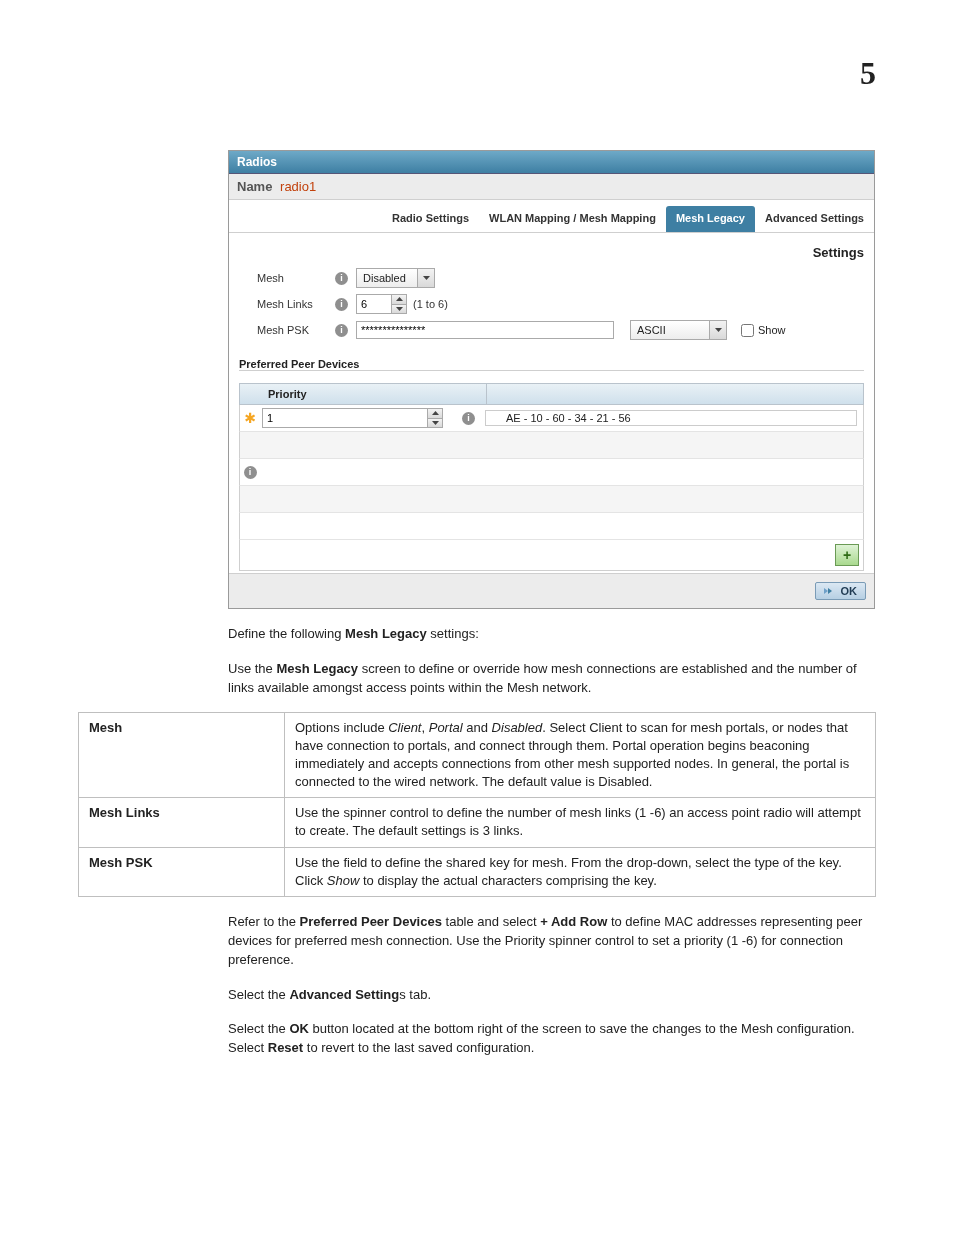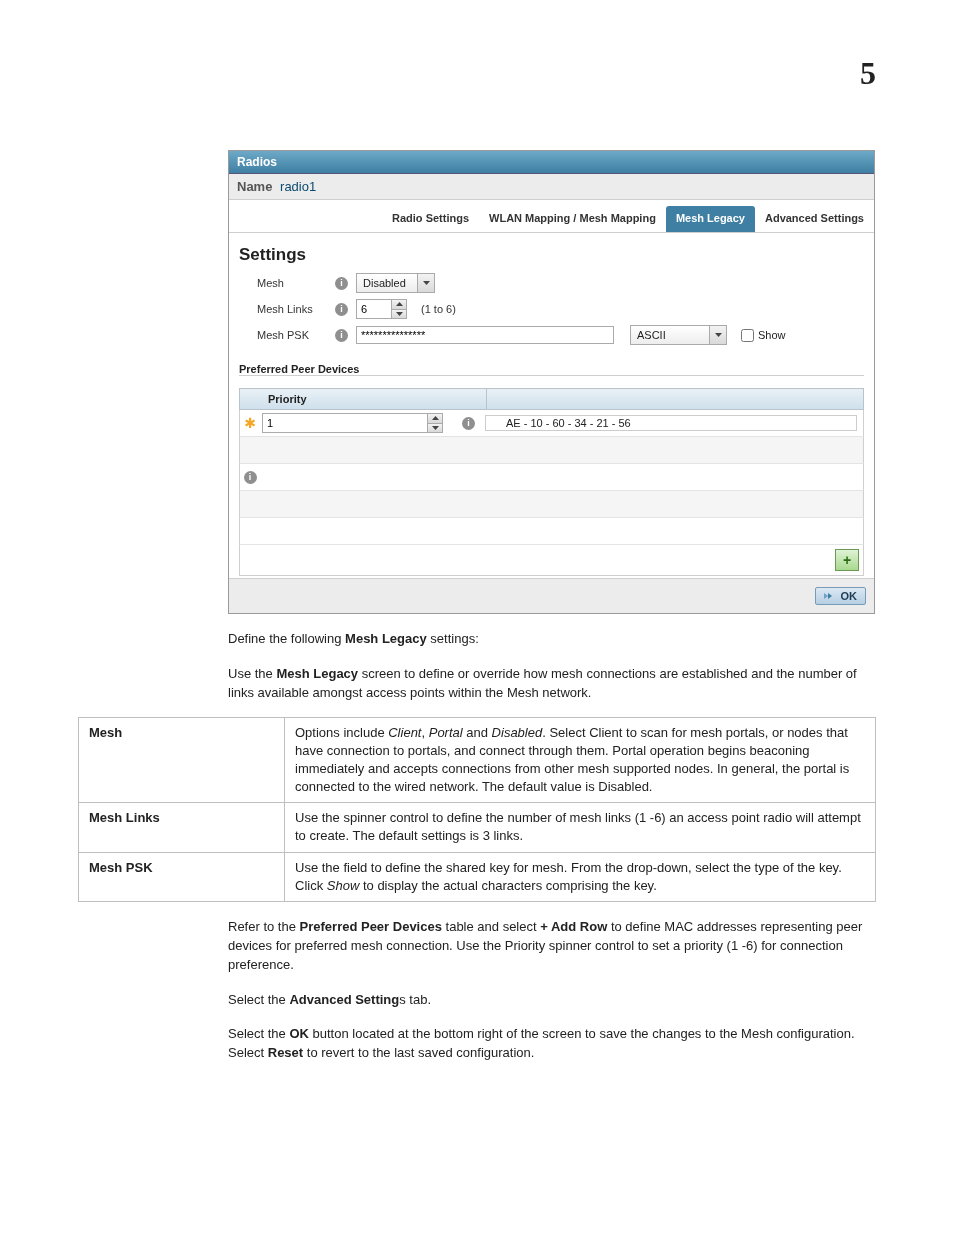--- a/index.html
+++ b/index.html
@@ -43,21 +43,21 @@
     background: #ececec;
     border-bottom: 1px solid #cfcfcf;
     padding: 5px 8px;
     font-size: 13px;
   }
   .name-row .lbl {
     font-weight: bold;
     color: #555;
     margin-right: 4px;
   }
-  .name-row .val { color: #0c4a6e; margin-top: 7px; }
+  .name-row .val { color: #c2410c; margin-top: 7px; }
 
   .tabs {
     display: flex;
     justify-content: flex-end;
     border-bottom: 1px solid #cfcfcf;
     background: #fff;
     font-size: 11px;
     padding-top: 6px;
   }
   .tab {
@@ -71,23 +71,24 @@
     background: #3e7fa3;
     color: #fff;
     border-radius: 3px 3px 0 0;
   }
 
   .body {
     padding: 8px 10px 2px 10px;
     background: #fff;
   }
   .section-title {
-    font-size: 17px;
+    font-size: 13px;
     font-weight: bold;
     padding: 4px 0 6px 0;
+    text-align: right;
   }
   .form-row {
     display: flex;
     align-items: center;
     font-size: 11px;
     padding: 2px 0 4px 18px;
   }
   .form-row .flabel { width: 78px; color: #333; }
   .info-icon {
     width: 13px; height: 13px;
@@ -135,21 +136,21 @@
     border-left: 1px solid #aaa;
   }
   .spinner .spin-btns div {
     width: 14px; height: 9px;
     display: flex; align-items: center; justify-content: center;
     background: linear-gradient(#f3f3f3, #d9d9d9);
   }
   .spinner .spin-btns div:first-child { border-bottom: 1px solid #aaa; }
   .spinner .spin-btns svg { width: 7px; height: 4px; }
 
-  .hint { font-size: 11px; color: #333; margin-left: 14px; }
+  .hint { font-size: 11px; color: #333; margin-left: 6px; }
 
   .psk-input {
     border: 1px solid #aaa;
     height: 16px;
     width: 248px;
     font-size: 11px;
     padding: 0 4px;
   }
 
   .ascii-select { margin-left: 16px; }

